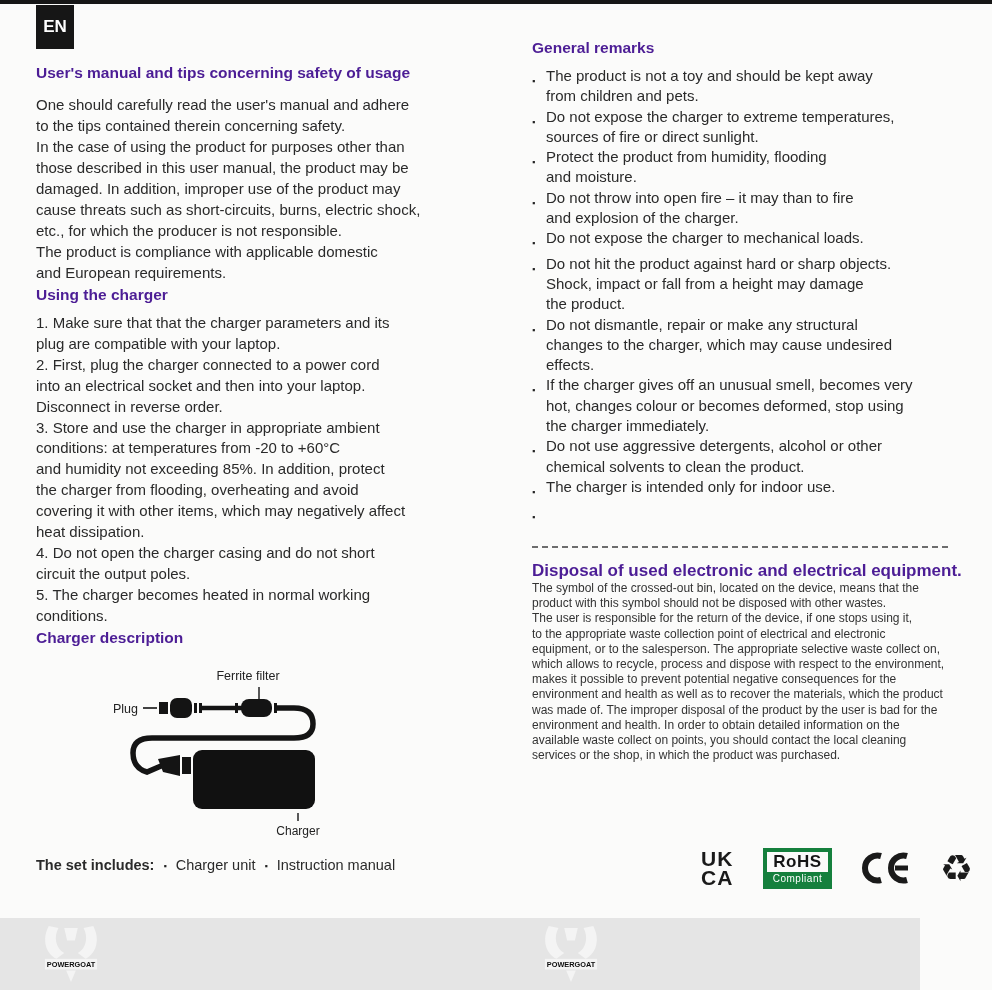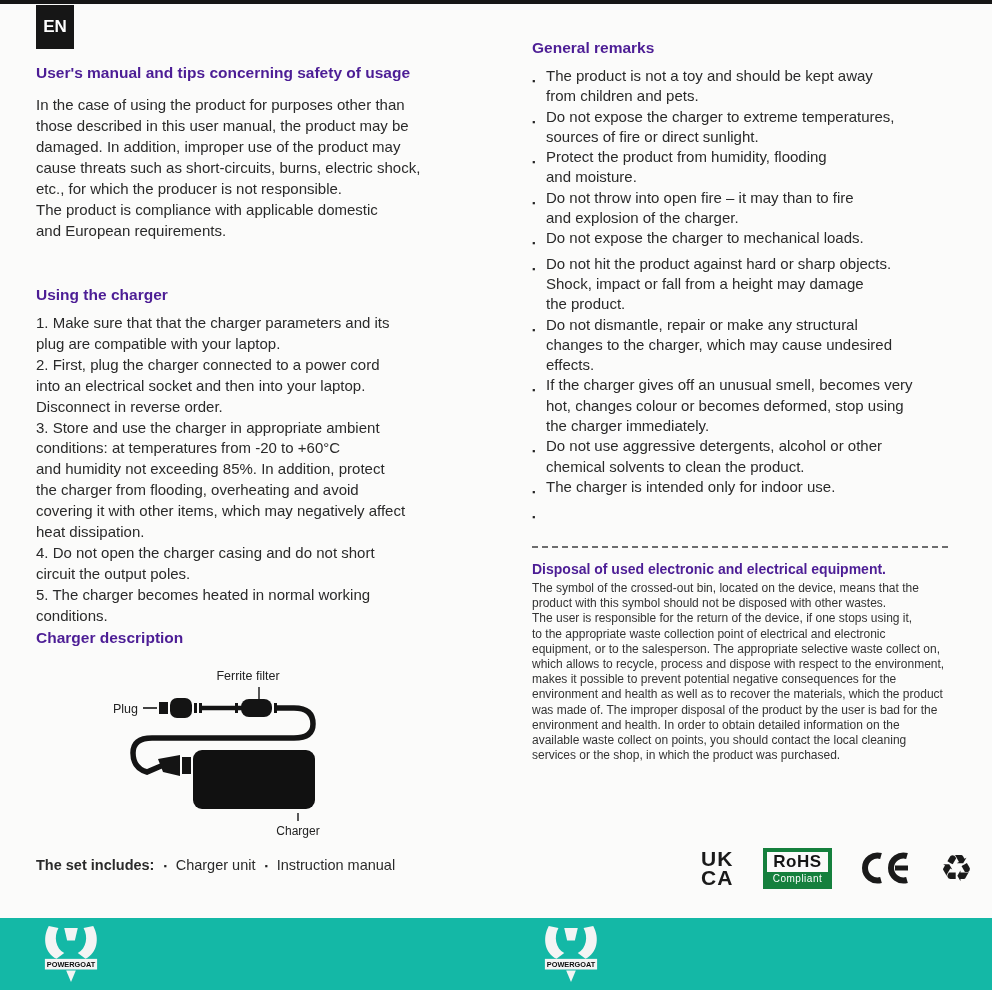--- a/index.html
+++ b/index.html
@@ -23,44 +23,46 @@
   .setline .lbl{font-weight:bold;}
   .setline .sq{font-size:9px;position:relative;top:1px;color:#222;}
   
   .col-r{left:532px;width:436px;}
   .h-gr{top:39px;font-size:15.5px;font-weight:bold;}
   .bullets{top:66px;font-size:15px;line-height:20.3px;}
   .bullet{display:flex;}
   .bullet .b{flex:none;width:14px;font-size:9px;padding-top:5px;color:#222;}
   .bullet .bt{white-space:pre-line;}
   .divider{top:546px;width:416px;border-top:2px dashed #6d6d6d;height:0;}
-  .h-disp{top:561px;font-size:14px;font-weight:bold;}
+  .h-disp{top:561px;font-size:17px;font-weight:bold;}
   .disp{top:581px;font-size:12px;line-height:15.2px;white-space:pre-line;color:#333;}
   
   .marks{left:701px;top:845px;display:flex;align-items:center;gap:30px;}
   .ukca{font-weight:bold;font-size:21px;line-height:19px;letter-spacing:1px;color:#1a1a1a;}
   .rohs{border:4px solid #15803d;text-align:center;}
   .rohs .rt{font-weight:bold;font-size:17px;padding:0 6px;color:#151515;letter-spacing:0.5px;}
   .rohs .rb{background:#15803d;color:#fff;font-size:10px;padding:1px 4px;letter-spacing:0.5px;}
   .recycle{font-family:"DejaVu Sans",sans-serif;font-size:37px;color:#1a1a1a;line-height:1;}
   
-  .bar{position:absolute;left:0;top:918px;width:992px;height:72px;background:#14b8a6;}
+  .bar{position:absolute;left:0;top:918px;width:920px;height:72px;background:#e5e5e5;}
   .logo{position:absolute;top:7px;}
   .logo1{left:42px;} .logo2{left:542px;}
 </style>
 </head>
 <body>
 
 <div class="page">
   <div class="topline"></div>
   <div class="en-badge">EN</div>
 
   <h1 class="abs col-l title">User's manual and tips concerning safety of usage</h1>
 
   <div class="abs col-l intro">
+    <div class="para">One should carefully read the user's manual and adhere
+to the tips contained therein concerning safety.</div>
     <div class="para">In the case of using the product for purposes other than
 those described in this user manual, the product may be
 damaged. In addition, improper use of the product may
 cause threats such as short-circuits, burns, electric shock,
 etc., for which the producer is not responsible.</div>
     <div class="para">The product is compliance with applicable domestic
 and European requirements.</div>
   </div>
 
   <h2 class="abs col-l h-using">Using the charger</h2>

